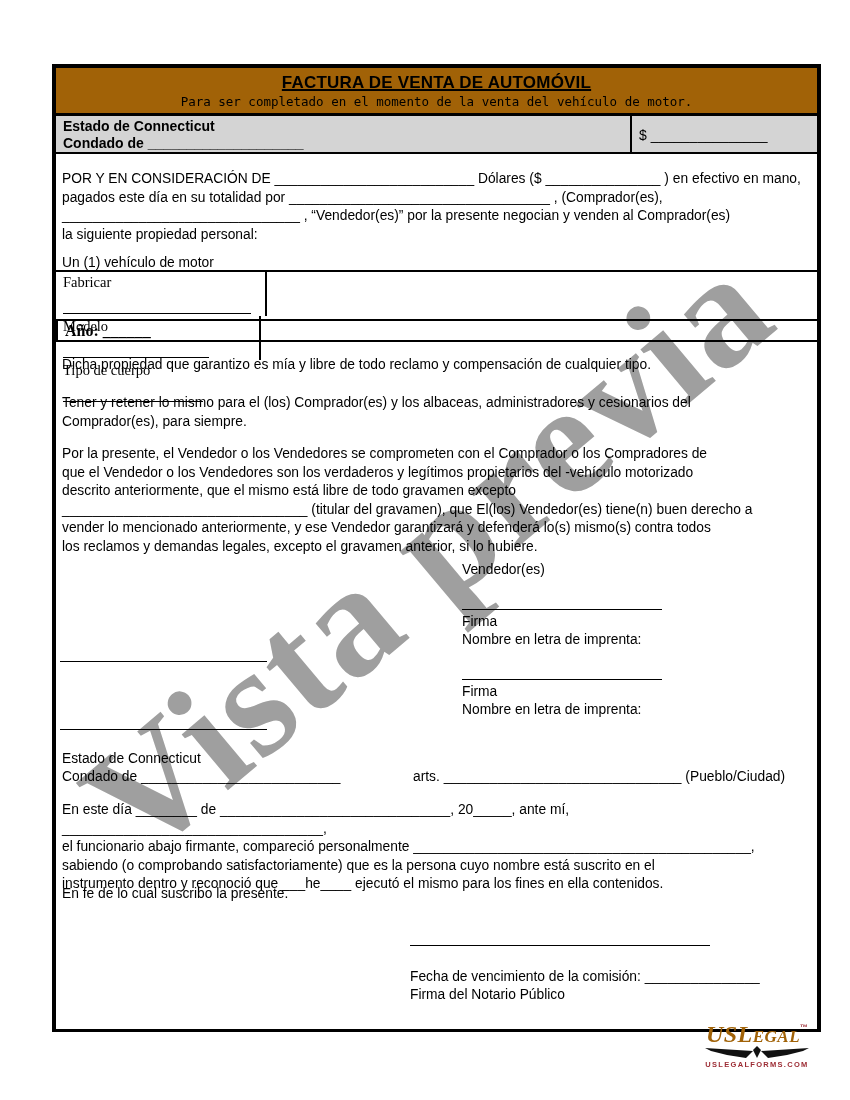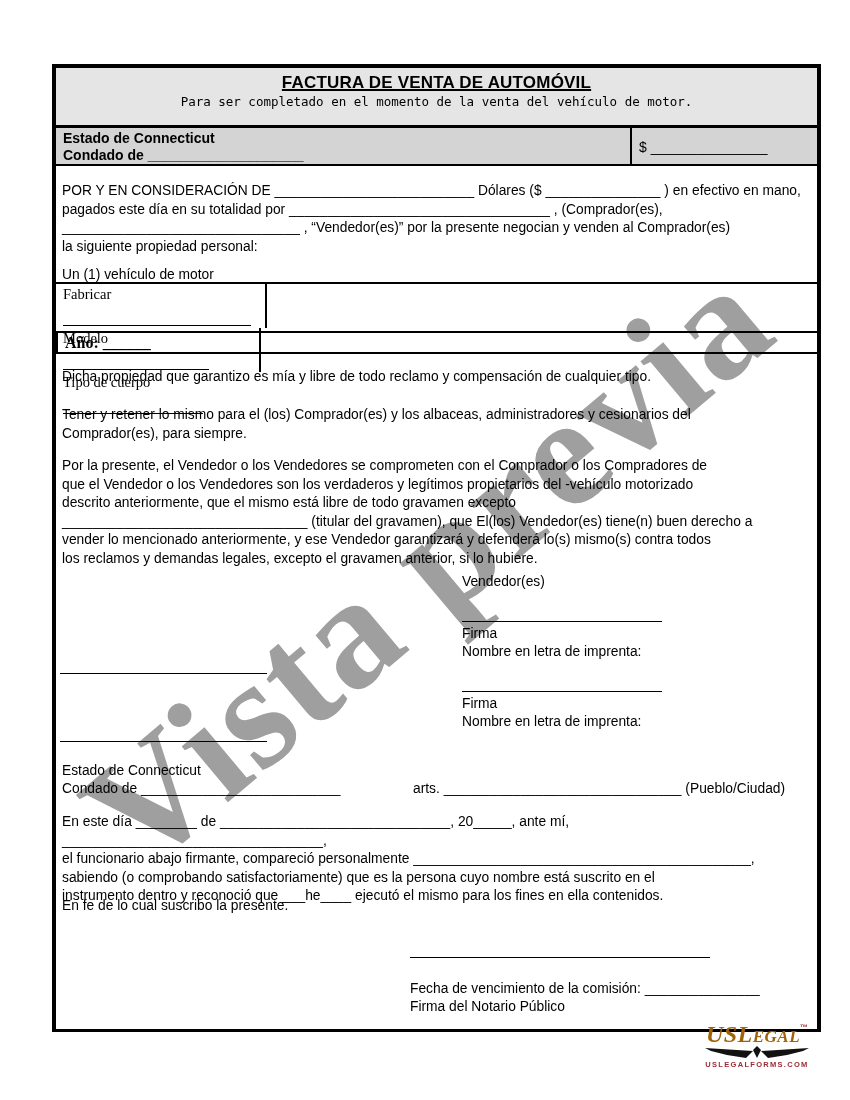--- a/index.html
+++ b/index.html
@@ -6,21 +6,21 @@
   html,body { background:#ffffff; }
   .page {
     position:relative; width:850px; height:1100px; background:#fff;
     font-family:"Liberation Sans", sans-serif; color:#000; overflow:hidden;
   }
   .frame {
     position:absolute; left:52px; top:64px; width:769px; height:968px;
     border:4px solid #000; border-bottom-width:3px; background:#fff; overflow:hidden;
   }
   
-  .title-block { height:60px; border-bottom:3px solid #000; text-align:center; padding-top:5px; background:#e5e5e5; position:relative; z-index:2; }
+  .title-block { height:48px; border-bottom:3px solid #000; text-align:center; padding-top:5px; background:#a16207; position:relative; z-index:2; }
   .doc-title { display:inline-block; font-size:17px; font-weight:bold; letter-spacing:.2px; text-decoration:underline; text-decoration-thickness:2px; }
   .doc-subtitle { font-family:"DejaVu Sans Mono", monospace; font-size:12.5px; margin-top:1px; }
   
   .gray-row { display:flex; height:38px; background:#d4d4d4; border-bottom:2px solid #000; position:relative; z-index:2; }
   .gray-left { flex:1; padding:2px 7px; font-weight:bold; font-size:14px; line-height:16.5px; white-space:pre-line; }
   .gray-right { width:187px; border-left:2px solid #000; padding:11px 7px 0; font-size:14px;margin-left:12px; }
   
   .content { position:relative; height:881px; }
   .body-text { font-size:13.8px; line-height:18.5px; white-space:pre-line; }
   .rule { border-bottom:1.5px solid #000; height:1px; }

